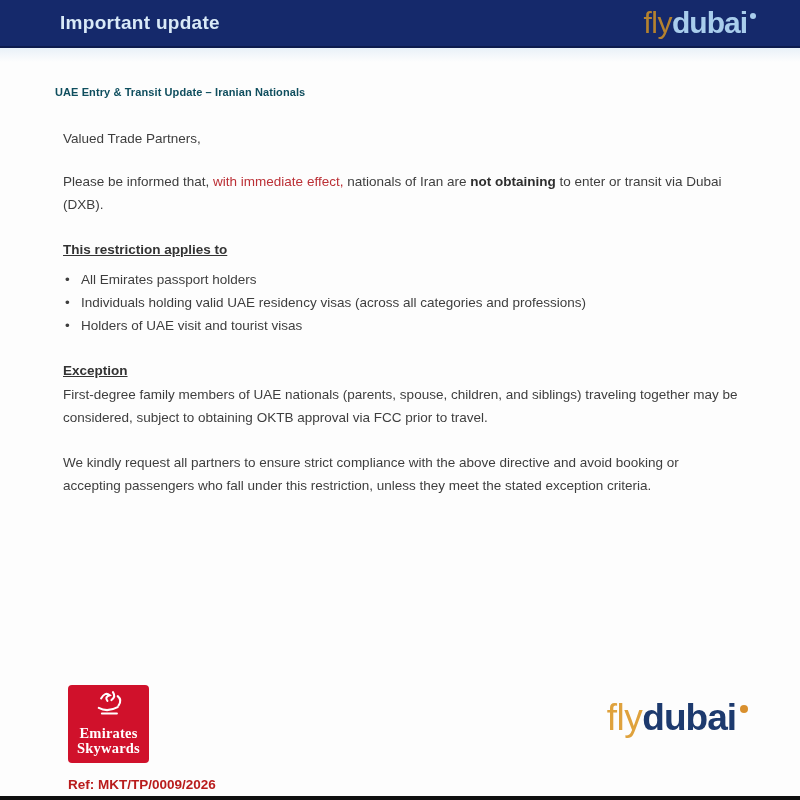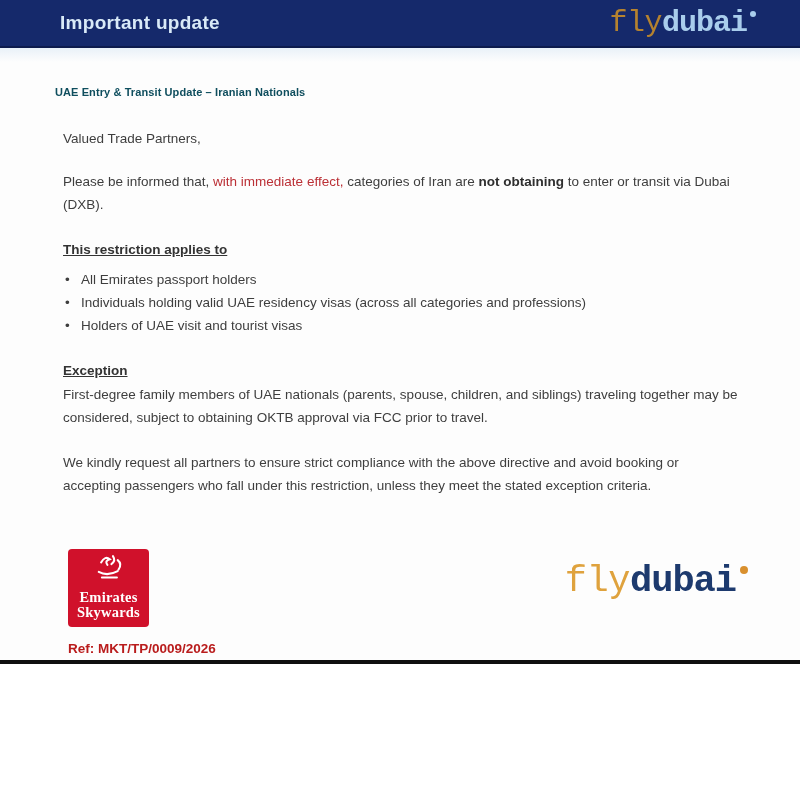--- a/index.html
+++ b/index.html
@@ -4,39 +4,39 @@
 <style>
   * { box-sizing: border-box; }
   html, body { margin: 0; padding: 0; }
   body {
     width: 800px; height: 800px;
     background: #ffffff;
     font-family: "Liberation Sans", sans-serif;
     position: relative;
     overflow: hidden;
   }
-  .page { width: 800px; height: 664px; position: relative; background: #fdfdfd; }
+  .page { width: 800px; height: 800px; position: relative; background: #fdfdfd; }
 
   
   .topbar {
     height: 48px;
     background: #15296b;
     display: flex;
     align-items: center;
     justify-content: space-between;
     padding: 0 44px 0 60px;
     border-bottom: 2px solid #0d1b4d;
   }
   .topbar-title {
     color: #d9eaf8;
     font-size: 19px;
     font-weight: 700;
     letter-spacing: 0.3px;
   }
-  .logo { white-space: nowrap; line-height: 1; font-family: Liberation Mono, monospace; }
+  .logo { white-space: nowrap; line-height: 1; }
   .logo-fly { font-weight: 500; letter-spacing: -0.5px; }
   .logo-dubai { font-weight: 700; letter-spacing: -1px; }
   .logo-dot { display: inline-block; border-radius: 50%; }
   .topbar-logo { font-size: 30px; }
   .topbar-logo .logo-fly { color: #b5822f; }
   .topbar-logo .logo-dubai { color: #a9cdec; }
   .topbar-logo .logo-dot { width: 6px; height: 6px; background: #a9cdec; margin-left: 3px; vertical-align: 14px; }
   .header-fade { height: 14px; background: linear-gradient(#e9f1f8, rgba(255,255,255,0)); }
 
   
@@ -145,21 +145,21 @@
     <div class="topbar-title">Important update</div>
     <div class="logo topbar-logo"><span class="logo-fly">fly</span><span class="logo-dubai">dubai</span><span class="logo-dot"></span></div>
   </header>
   <div class="header-fade"></div>
 
   <main class="content">
     <h1 class="notice-title">UAE Entry &amp; Transit Update – Iranian Nationals</h1>
 
     <p class="greeting">Valued Trade Partners,</p>
 
-    <p class="para para1"><span>Please be informed that, </span><span class="red">with immediate effect,</span><span> categories of Iran are </span><strong>not obtaining</strong><span> to enter or transit via Dubai (DXB).</span></p>
+    <p class="para para1"><span>Please be informed that, </span><span class="red">with immediate effect,</span><span> nationals of Iran are </span><strong>not obtaining</strong><span> to enter or transit via Dubai (DXB).</span></p>
 
     <p class="section-heading">This restriction applies to</p>
     <ul class="bullets">
       <li>All Emirates passport holders</li>
       <li>Individuals holding valid UAE residency visas (across all categories and professions)</li>
       <li>Holders of UAE visit and tourist visas</li>
     </ul>
 
 
     <p class="section-heading exception-heading">Exception</p>

